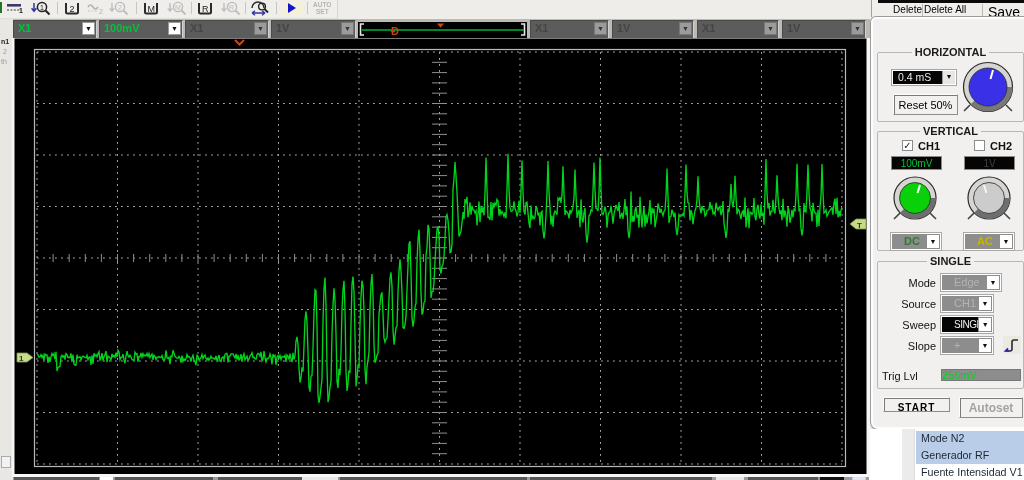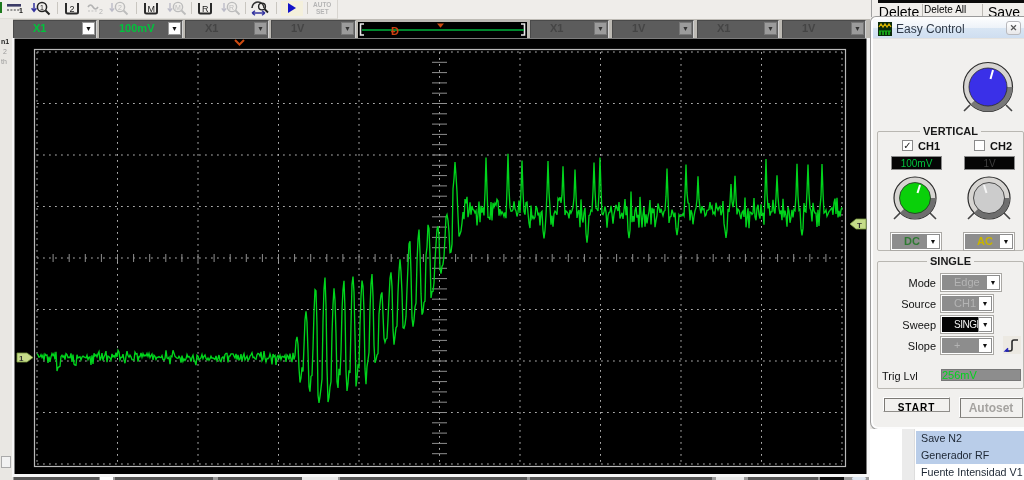--- a/index.html
+++ b/index.html
@@ -2,21 +2,21 @@
 <html><head><meta charset="utf-8">
 <style>
 *{margin:0;padding:0;box-sizing:border-box}
 html,body{width:1024px;height:480px;overflow:hidden;background:#efedea;font-family:"Liberation Sans",sans-serif}
 .abs{position:absolute}
 body{position:relative}
 
 #toolbar{position:absolute;left:0;top:0;width:338px;height:19px;background:#f0eeeb;border-right:1px solid #d8d5d0;border-bottom:1px solid #e0ded9}
 
 #row2{position:absolute;left:0;top:19px;width:870px;height:19px;background:#bdbab4}
-.dd{position:absolute;top:20px;height:21px;background:#5c5c5c;border:1px solid #4a4a4a;border-bottom-color:#e8e8e8;border-right-color:#d0d0d0;font-size:11px;font-weight:bold;line-height:15px;padding-left:19px;color:#454545}
+.dd{position:absolute;top:20px;height:21px;background:#5c5c5c;border:1px solid #4a4a4a;border-bottom-color:#e8e8e8;border-right-color:#d0d0d0;font-size:11px;font-weight:bold;line-height:15px;padding-left:4px;color:#454545}
 .dd .btn{position:absolute;right:1px;top:1px;width:13px;height:13px;background:#fff;border:1px solid #9a9a9a;text-align:center;font-size:7px;line-height:12px;color:#111;font-weight:normal}
 .dd .btnd{background:#9b9b9b;border-color:#777;color:#333}
 .grn{color:#00c33c}
 
 #delrow{position:absolute;left:871px;top:0;width:153px;height:17px;background:#f1efec;border-left:1px solid #a0a0a0}
 #blkstrip{position:absolute;left:878px;top:0px;width:146px;height:3px;background:#0a0a0a}
 #win{position:absolute;left:871px;top:17px;width:155px;height:412px;background:#f1f0ee;border:2px solid #fdfdfd;border-radius:5px 0 0 7px;box-shadow:0 0 0 1px #9b9b9b, 1px 2px 3px rgba(0,0,0,.25)}
 #title{position:absolute;left:0;top:0;right:0;height:20px;background:linear-gradient(180deg,#fbfcfd 0%,#eef3f9 45%,#d9e6f4 46%,#cfdef0 100%);border-radius:4px 0 0 0;border-bottom:1px solid #e4e2df}
 #title .txt{position:absolute;left:23px;top:3px;font-size:12px;color:#2e3947}
 #closeb{position:absolute;right:3px;top:2px;width:15px;height:14px;background:linear-gradient(180deg,#fff,#e8e8ea);border:1px solid #b9b9bd;border-radius:3px;font-size:9px;line-height:12px;text-align:center;color:#555;font-weight:bold}
@@ -137,36 +137,32 @@
 <polyline points="37,353.6 38,354.9 39,357.2 40,356.8 41,354.7 42,357.4 43,355.2 44,360.4 45,354.0 46,355.2 47,355.0 48,362.8 49,356.6 50,361.5 51,356.8 52,353.5 53,355.5 54,353.6 55,359.5 56,351.8 57,371.0 58,367.4 59,366.8 60,366.3 61,356.6 62,355.3 63,357.2 64,355.8 65,359.7 66,353.7 67,354.6 68,357.6 69,357.3 70,357.7 71,353.4 72,361.9 73,354.5 74,364.1 75,365.1 76,365.2 77,354.7 78,358.0 79,357.3 80,356.8 81,359.9 82,357.1 83,356.2 84,356.9 85,357.5 86,357.9 87,355.3 88,359.6 89,357.4 90,357.0 91,364.9 92,355.3 93,363.9 94,353.2 95,355.9 96,354.8 97,356.9 98,353.7 99,351.7 100,360.6 101,358.1 102,353.1 103,360.6 104,356.9 105,354.5 106,351.1 107,362.2 108,356.1 109,356.7 110,358.0 111,360.1 112,353.9 113,356.8 114,355.6 115,357.3 116,352.7 117,357.0 118,350.3 119,352.0 120,359.7 121,357.4 122,357.4 123,354.1 124,359.9 125,363.2 126,356.1 127,351.2 128,355.6 129,357.2 130,355.1 131,356.7 132,359.6 133,359.9 134,360.2 135,352.2 136,354.0 137,353.7 138,361.7 139,356.6 140,356.7 141,352.9 142,357.1 143,353.6 144,356.2 145,354.9 146,355.9 147,353.5 148,356.4 149,353.5 150,357.6 151,355.6 152,354.1 153,359.8 154,355.2 155,356.3 156,359.4 157,357.3 158,357.4 159,356.6 160,357.4 161,357.6 162,355.7 163,359.5 164,360.2 165,358.7 166,350.3 167,357.8 168,358.6 169,357.2 170,364.2 171,356.1 172,356.7 173,350.3 174,353.1 175,356.4 176,357.2 177,358.2 178,358.3 179,356.4 180,357.8 181,362.6 182,355.6 183,361.4 184,358.9 185,360.4 186,358.8 187,354.5 188,357.1 189,356.4 190,357.7 191,361.6 192,357.4 193,355.2 194,360.2 195,361.7 196,365.1 197,355.1 198,356.0 199,359.8 200,359.1 201,357.7 202,354.5 203,358.6 204,356.3 205,355.0 206,358.4 207,359.9 208,358.1 209,360.3 210,358.7 211,356.2 212,358.2 213,357.9 214,358.6 215,359.4 216,356.0 217,360.6 218,358.5 219,355.0 220,360.8 221,361.6 222,357.7 223,356.8 224,359.5 225,354.5 226,353.4 227,353.4 228,362.4 229,356.1 230,356.0 231,353.9 232,353.8 233,353.8 234,356.1 235,357.9 236,353.8 237,359.6 238,354.9 239,360.0 240,359.2 241,354.1 242,361.0 243,356.5 244,353.8 245,359.9 246,358.0 247,356.1 248,360.2 249,359.2 250,356.1 251,354.9 252,352.9 253,357.6 254,357.1 255,358.8 256,359.3 257,354.8 258,353.4 259,353.9 260,356.2 261,351.9 262,360.8 263,359.1 264,351.0 265,357.9 266,361.9 267,358.3 268,358.7 269,357.7 270,354.0 271,357.1 272,364.4 273,354.0 274,356.6 275,355.4 276,364.9 277,357.1 278,355.5 279,358.1 280,355.4 281,359.6 282,356.5 283,356.4 284,357.2 285,355.3 286,361.8 287,355.0 288,356.4 289,359.6 290,353.7 291,359.2 292,362.1 293,352.8 294,359.5 295,355.6 296,341.2 297,336.8 298,344.2 299,368.0 300,382.5 301,378.0 302,367.2 303,371.5 304,346.1 305,319.9 306,311.4 307,322.3 308,351.9 309,386.7 310,391.7 311,376.3 312,375.5 313,348.3 314,312.8 315,289.6 316,290.7 317,325.3 318,395.1 319,403 320,396.3 321,388.1 322,379.2 323,321.1 324,288.8 325,277.6 326,305.2 327,368.0 328,402.1 329,397.5 330,387.2 331,381.7 332,333.7 333,305.1 334,288.3 335,300.3 336,333.5 337,381.4 338,388.0 339,368.8 340,375.1 341,352.3 342,310.0 343,289.9 344,280.8 345,309.5 346,371.1 347,391.0 348,383.5 349,370.2 350,373.0 351,324.7 352,284.5 353,276.5 354,292.1 355,335.5 356,386.4 357,378.5 358,365.6 359,367.0 360,323.8 361,296.5 362,280.6 363,286.2 364,310.7 365,368.9 366,384.3 367,366.6 368,360.1 369,352.5 370,309.2 371,284.1 372,274.0 373,295.9 374,345.2 375,362.8 376,359.8 377,355.0 378,353.5 379,314.1 380,304.1 381,295.0 382,292.4 383,314.4 384,338.1 385,342.3 386,339.1 387,338.2 388,319.2 389,298.3 390,278.3 391,272.4 392,286.4 393,329.4 394,344.6 395,336.4 396,327.8 397,326.1 398,292.1 399,271.4 400,259.4 401,271.6 402,292.4 403,327.7 404,328.4 405,324.6 406,316.7 407,289.2 408,265.7 409,244.0 410,241.2 411,272.3 412,317.9 413,326.7 414,319.8 415,307.2 416,303.2 417,261.9 418,239.5 419,229.6 420,252.1 421,293.4 422,314.6 423,312.0 424,302.4 425,301.2 426,255.5 427,247.1 428,224.9 429,228.5 430,255.6 431,297.9 432,291.7 433,291.4 434,282.8 435,260.7 436,244.3 437,229.4 438,226.2 439,236.5 440,268.9 441,273.6 442,266.4 443,264.2 444,256.3 445,237.7 446,216.9 447,214.6 448,220.4 449,232.0 450,252.7 451,252.1 452,244.2 453,189.0 454,178.7 455,162.1 456,175.7 457,191.9 458,215.5 459,236.5 460,233.9 461,231.1 462,223.0 463,212.0 464,219.2 465,199.1 466,203.3 467,196.8 468,217.2 469,212.5 470,202.2 471,214.7 472,206.0 473,209.6 474,210.2 475,212.8 476,210.8 477,225.4 478,214.0 479,201.6 480,222.2 481,205.9 482,212.6 483,207.4 484,215.4 485,192.5 486,157.4 487,190.1 488,217.4 489,217.5 490,219.7 491,202.1 492,220.5 493,202.8 494,206.8 495,203.2 496,205.2 497,199.4 498,200.9 499,215.6 500,209.1 501,214.4 502,211.8 503,213.3 504,216.4 505,212.3 506,218.2 507,189.1 508,153.8 509,189.9 510,207.4 511,211.3 512,211.1 513,209.6 514,201.3 515,208.9 516,210.9 517,216.5 518,212.4 519,200.5 520,212.9 521,190.9 522,160.6 523,191.7 524,211.5 525,214.6 526,202.7 527,202.1 528,213.0 529,223.2 530,228.0 531,205.6 532,218.4 533,216.4 534,218.7 535,217.0 536,206.0 537,208.4 538,215.5 539,212.6 540,225.4 541,212.6 542,211.3 543,230.5 544,238.4 545,230.5 546,215.2 547,192.2 548,161.0 549,192.1 550,207.9 551,224.6 552,215.7 553,226.6 554,214.0 555,211.1 556,212.4 557,214.7 558,198.4 559,200.1 560,197.1 561,203.0 562,195.2 563,166.3 564,194.1 565,215.0 566,211.1 567,212.0 568,213.5 569,218.3 570,210.0 571,213.0 572,210.5 573,207.1 574,197.6 575,169.5 576,195.1 577,218.0 578,212.2 579,210.1 580,227.2 581,199.4 582,218.5 583,222.5 584,212.7 585,207.9 586,233.5 587,242.7 588,233.5 589,215.6 590,214.9 591,210.1 592,211.0 593,191.2 594,162.5 595,190.7 596,208.3 597,208.9 598,211.0 599,193.1 600,157.6 601,189.5 602,214.0 603,214.7 604,211.7 605,206.5 606,212.2 607,227.7 608,215.8 609,212.4 610,212.0 611,205.8 612,214.0 613,223.8 614,214.4 615,209.8 616,204.9 617,208.3 618,211.0 619,202.0 620,218.5 621,215.7 622,212.8 623,219.0 624,210.1 625,199.1 626,215.2 627,206.6 628,230.3 629,238.1 630,230.3 631,191.6 632,222.2 633,216.0 634,221.8 635,210.4 636,206.9 637,217.6 638,214.8 639,227.6 640,196.9 641,214.7 642,227.4 643,214.8 644,207.0 645,226.8 646,214.4 647,223.3 648,216.5 649,211.6 650,200.0 651,224.4 652,207.8 653,213.1 654,208.7 655,227.2 656,220.7 657,215.3 658,203.5 659,207.6 660,212.8 661,208.6 662,212.6 663,215.7 664,211.3 665,210.5 666,196.4 667,168.4 668,197.1 669,222.9 670,217.0 671,216.5 672,209.6 673,213.0 674,217.1 675,212.6 676,228.2 677,235.2 678,228.2 679,214.7 680,216.4 681,215.8 682,215.8 683,213.8 684,215.8 685,193.8 686,164.6 687,192.9 688,202.8 689,203.5 690,220.5 691,210.0 692,213.6 693,224.3 694,216.5 695,210.8 696,207.9 697,199.3 698,176.3 699,199.2 700,208.1 701,213.5 702,206.1 703,209.6 704,208.9 705,216.1 706,215.0 707,210.3 708,210.2 709,209.4 710,202.2 711,208.4 712,206.5 713,213.7 714,212.3 715,214.5 716,202.7 717,207.8 718,210.1 719,207.4 720,206.4 721,215.2 722,211.6 723,201.0 724,223.4 725,230.2 726,237.9 727,230.2 728,208.8 729,212.0 730,202.2 731,184.1 732,201.5 733,207.2 734,199.1 735,175.9 736,197.1 737,214.5 738,209.1 739,210.2 740,214.8 741,219.2 742,212.6 743,211.0 744,217.0 745,197.5 746,227.3 747,218.6 748,208.4 749,228.2 750,212.0 751,212.5 752,214.4 753,213.1 754,198.0 755,216.9 756,220.2 757,208.1 758,204.7 759,214.6 760,218.6 761,204.4 762,215.8 763,212.7 764,224.8 765,192.8 766,159.0 767,193.3 768,208.5 769,203.0 770,215.6 771,211.8 772,211.7 773,199.9 774,210.9 775,213.4 776,197.4 777,175.4 778,196.9 779,208.5 780,214.2 781,210.4 782,220.1 783,198.9 784,217.4 785,210.7 786,215.7 787,226.6 788,207.0 789,211.2 790,222.8 791,217.6 792,209.8 793,217.4 794,209.4 795,210.6 796,194.8 797,163.7 798,195.8 799,210.3 800,209.2 801,228.4 802,235.4 803,228.4 804,203.1 805,211.4 806,212.0 807,191.9 808,164.5 809,193.5 810,208.0 811,210.7 812,221.5 813,202.9 814,210.5 815,213.0 816,213.1 817,226.9 818,209.8 819,225.9 820,207.1 821,196.4 822,164.0 823,192.8 824,213.1 825,212.2 826,210.0 827,216.2 828,214.0 829,211.5 830,210.4 831,208.9 832,207.8 833,214.8 834,202.6 835,198.6 836,213.9 837,197.7 838,217.5 839,210.9 840,216.6 841,210.2 842,207.3" fill="none" stroke="#00d41c" stroke-width="1.35"></polyline>
 <polygon points="17,353 27,353 33,357.5 27,362 17,362" fill="#c6dc8a" stroke="#7a9a40" stroke-width="0.8"></polygon>
 <text x="19" y="361" font-size="8" font-weight="bold" fill="#333">1</text>
 <polygon points="866,219 856,219 850,224 856,229 866,229" fill="#c6dc8a" stroke="#7a9a40" stroke-width="0.8"></polygon>
 <text x="857" y="228" font-size="8" font-weight="bold" fill="#333">T</text>
 <path d="M235 40 l4.5 4.5 l4.5 -4.5" stroke="#cc4a10" stroke-width="2" fill="none"></path>
 </svg>
 
 <div id="delrow"></div>
 <div id="blkstrip"></div>
-<div class="tb abs" style="left:876px;top:4px;width:47px;height:13px;font-size:14px;text-align:center;border-right:1px solid #bbb8b3;border-bottom:1px solid #cac7c2">Delete</div>
+<div class="tb abs" style="left:876px;top:4px;width:47px;height:13px;font-size:10px;text-align:right;border-right:1px solid #bbb8b3;border-bottom:1px solid #cac7c2">Delete</div>
 <div class="tb abs" style="left:924px;top:4px;width:59px;height:13px;font-size:10px;text-align:left;border-right:1px solid #bbb8b3">Delete All</div>
 <div class="tb abs" style="left:984px;top:4px;width:40px;height:13px;font-size:14px;text-align:center">Save</div>
 
 <div id="win">
- <div id="title">
-   <svg class="abs" style="left:5px;top:3px" width="14" height="14" viewBox="0 0 14 14">
-     <rect width="14" height="14" fill="#0a2a0a"></rect>
-     <path d="M1 5 l2 -3 l2 3 l2 -3 l2 3 l2 -3 l2 3" stroke="#d8b400" stroke-width="1.3" fill="none"></path>
-     <path d="M2 13 v-4 m3 4 v-4 m3 4 v-4 m3 4 v-4" stroke="#18b418" stroke-width="1.6" fill="none"></path>
-     <path d="M1 9 h12" stroke="#18b418" stroke-width="1"></path>
-   </svg>
-   <span class="txt">Easy Control</span>
-   <div id="closeb">✕</div>
+
+ <div class="grp" style="top:33px;height:70px">
+   <div class="cap"><span>HORIZONTAL</span></div>
+   <div class="abs" style="left:14px;top:17px;width:64px;height:15px;background:#050505;border:1px solid #fff;outline:1px solid #a8a6a2;color:#e8e8e8;font-size:10.5px;line-height:13px;padding-left:5px">0.4 mS
+     <span style="position:absolute;right:0;top:0;width:13px;height:13px;background:#e8e6e3;border-left:1px solid #999;text-align:center;font-size:7px;line-height:12px;color:#111">▼</span></div>
+   <div class="pbtn" style="left:15px;top:41px;width:65px;height:21px;font-size:11px;line-height:20px">Reset 50%</div>
  </div>
-
 
  <div class="grp" style="top:112px;height:120px">
    <div class="cap"><span>VERTICAL</span></div>
    <div class="abs" style="left:24px;top:8px;width:11px;height:11px;background:#fff;border:1px solid #8a8a8a;font-size:10px;line-height:10px;text-align:center;color:#222">✓</div>
    <div class="abs" style="left:40px;top:8px;font-size:11px;font-weight:bold;color:#111">CH1</div>
    <div class="abs" style="left:96px;top:8px;width:11px;height:11px;background:#fff;border:1px solid #8a8a8a"></div>
    <div class="abs" style="left:112px;top:8px;font-size:11px;font-weight:bold;color:#111">CH2</div>
    <div class="abs" style="left:13px;top:24px;width:51px;height:14px;background:#050505;border:1px solid #8a8a8a;color:#00c33c;font-size:10px;line-height:13px;text-align:center">100mV</div>
    <div class="abs" style="left:86px;top:24px;width:51px;height:14px;background:#050505;border:1px solid #8a8a8a;color:#3f3f3f;font-size:10px;line-height:13px;text-align:center">1V</div>
 
@@ -218,21 +214,21 @@
   <path d="M-15 15 l-6 6 M15 15 l6 6" stroke="#444" stroke-width="1.6"></path>
   <circle r="21" fill="#d7d5d2" stroke="#2a2a2a" stroke-width="1.2"></circle>
   <path d="M21 0 A21 21 0 0 1 -14.8 14.8 L-10.6 10.6 A15 15 0 0 0 15 0 Z" fill="#6e6e6e"></path>
   <circle r="15.5" fill="#cccccc" stroke="#2a2a2a" stroke-width="0.8"></circle>
   <path d="M-5 -13 l2.5 8" stroke="#f4f4f4" stroke-width="2"></path>
  </g>
 </svg>
 
 <div id="list"></div>
 <div id="gutter"></div>
-<div class="lrow" style="top:431px;height:15px;line-height:15px;background:#b9cde9">Save N2</div>
+<div class="lrow" style="top:431px;height:15px;line-height:15px;background:#b9cde9">Mode N2</div>
 <div class="lrow" style="top:446px;height:18px;line-height:18px;background:#b9cde9">Generador RF</div>
 <div class="lrow" style="top:464px;height:16px;line-height:16px;background:#fff">Fuente Intensidad V1</div>
 
 <div id="bstrip"></div>
 <div class="bbox" style="left:14px;width:85px"></div>
 <div class="bbox" style="left:100px;width:13px;background:#fff"></div>
 <div class="bbox" style="left:115px;width:98px"></div>
 <div class="bbox" style="left:218px;width:84px"></div>
 <div class="bbox" style="left:302px;width:36px;background:#e8e8e8"></div>
 <div class="bbox" style="left:340px;width:187px"></div>

